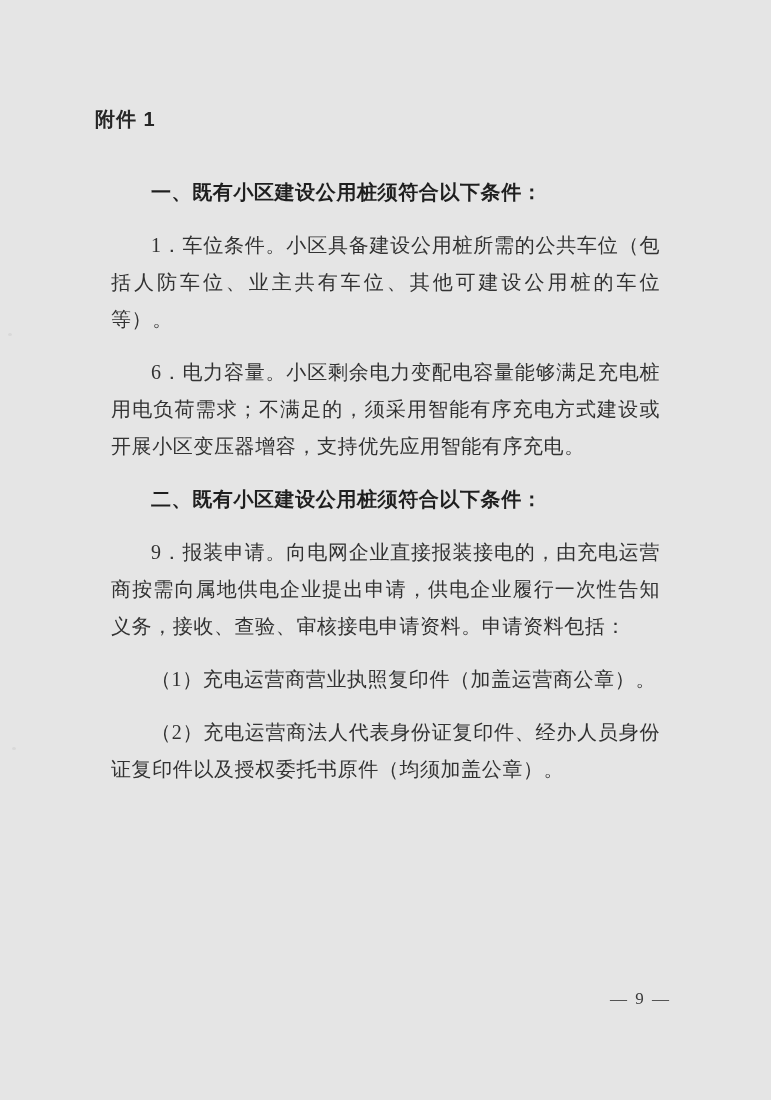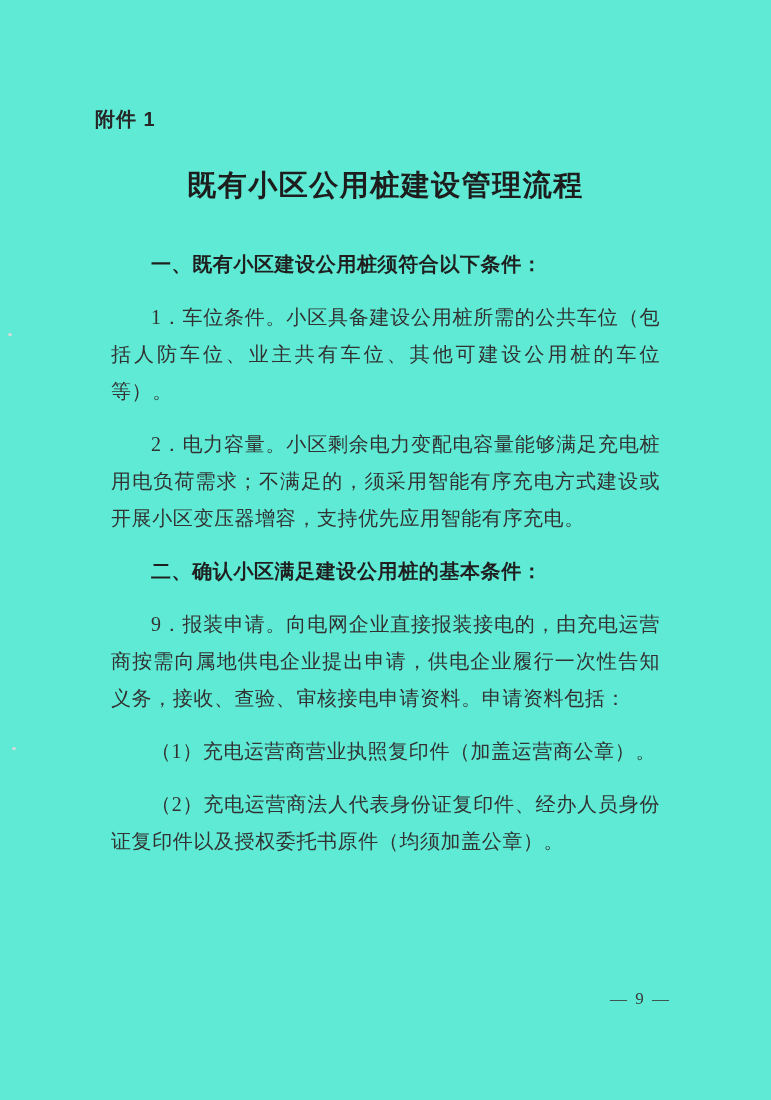--- a/index.html
+++ b/index.html
@@ -4,21 +4,21 @@
 <style>
   html, body {
     margin: 0;
     padding: 0;
     background: #ffffff;
   }
   .page {
     position: relative;
     width: 771px;
     height: 1100px;
-    background: #5eead4;
+    background: #e5e5e5;
     overflow: hidden;
     font-family: "Liberation Serif", "DejaVu Serif", serif;
     color: #2e2e2e;
     box-sizing: border-box;
     padding: 106px 95px 0 95px;
   }
   .attachment-label {
     font-family: "Liberation Sans", "DejaVu Sans", sans-serif;
     font-weight: 600;
     font-size: 20px;
@@ -79,32 +79,31 @@
   .speck-1 { left: 8px;  top: 333px; width: 4px; height: 3px; }
   .speck-2 { left: 12px; top: 747px; width: 4px; height: 3px; }
 </style>
 </head>
 <body>
 
 <div class="page">
 
   <div class="attachment-label">附件 1</div>
 
-  <h1 class="doc-title">既有小区公用桩建设管理流程</h1>
 
   <div class="doc-body">
 
     <h2 class="section-heading">一、既有小区建设公用桩须符合以下条件：</h2>
 
     <p>1．车位条件。小区具备建设公用桩所需的公共车位（包括人防车位、业主共有车位、其他可建设公用桩的车位等）。</p>
 
-    <p>2．电力容量。小区剩余电力变配电容量能够满足充电桩用电负荷需求；不满足的，须采用智能有序充电方式建设或开展小区变压器增容，支持优先应用智能有序充电。</p>
+    <p>6．电力容量。小区剩余电力变配电容量能够满足充电桩用电负荷需求；不满足的，须采用智能有序充电方式建设或开展小区变压器增容，支持优先应用智能有序充电。</p>
 
 
-    <h2 class="section-heading">二、确认小区满足建设公用桩的基本条件：</h2>
+    <h2 class="section-heading">二、既有小区建设公用桩须符合以下条件：</h2>
 
 
     <p>9．报装申请。向电网企业直接报装接电的，由充电运营商按需向属地供电企业提出申请，供电企业履行一次性告知义务，接收、查验、审核接电申请资料。申请资料包括：</p>
 
     <p>（1）充电运营商营业执照复印件（加盖运营商公章）。</p>
 
     <p>（2）充电运营商法人代表身份证复印件、经办人员身份证复印件以及授权委托书原件（均须加盖公章）。</p>
 
   </div>
 

